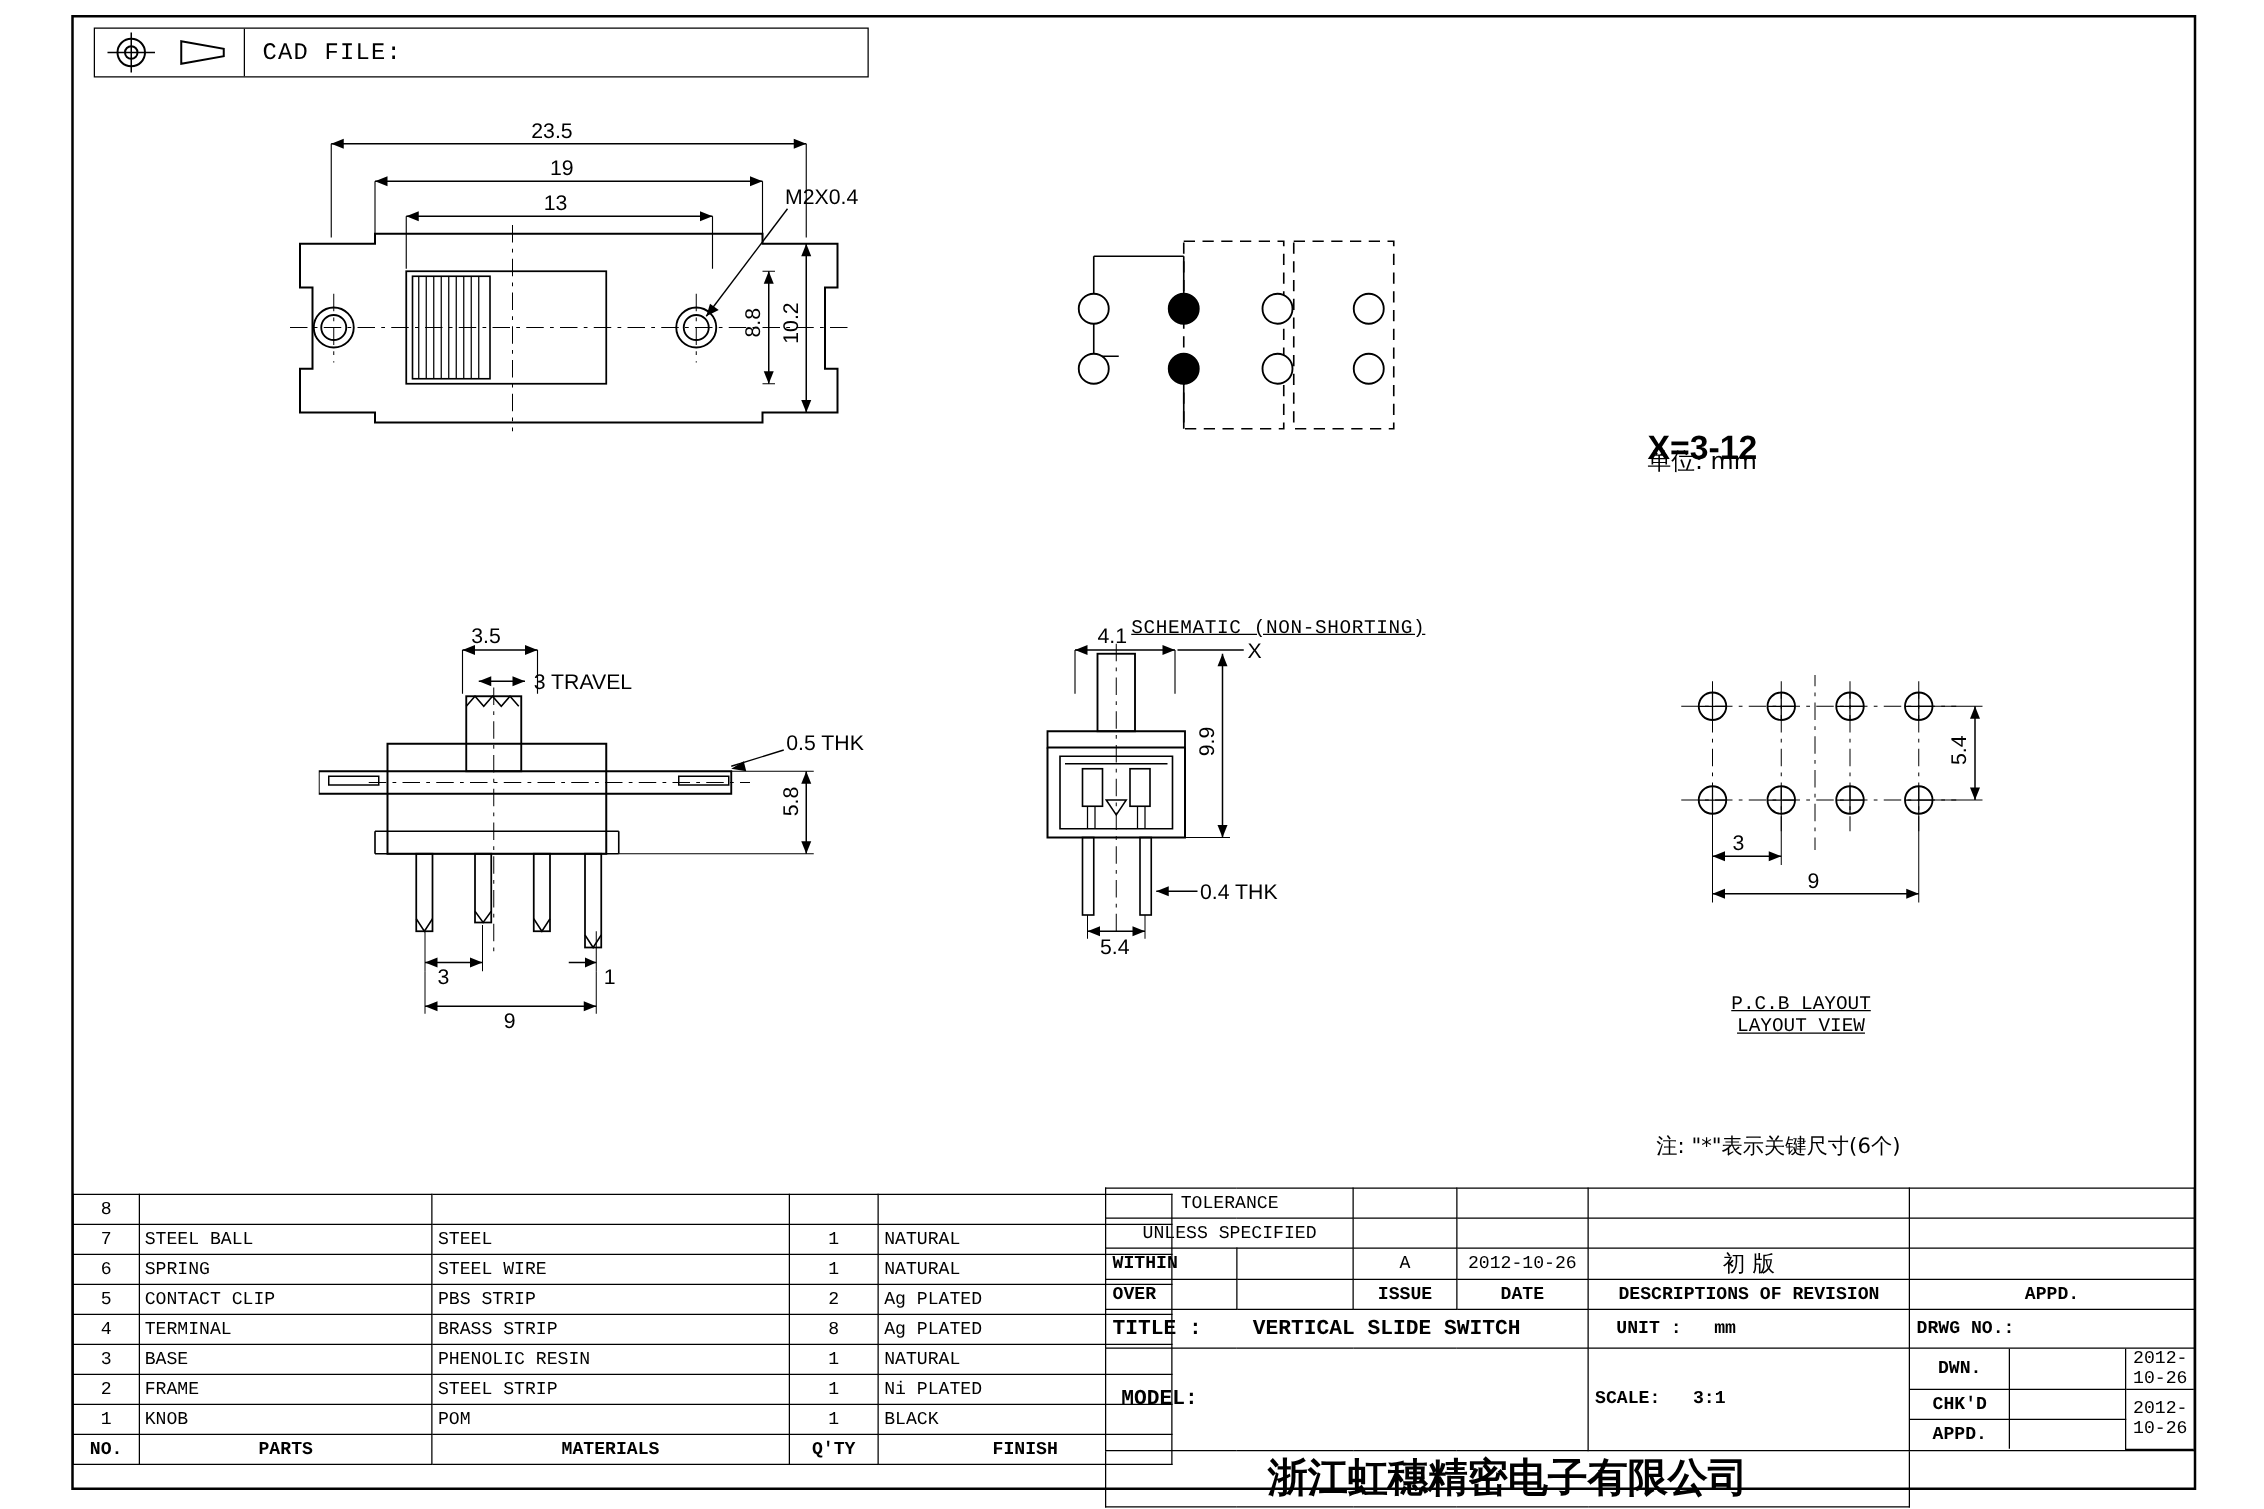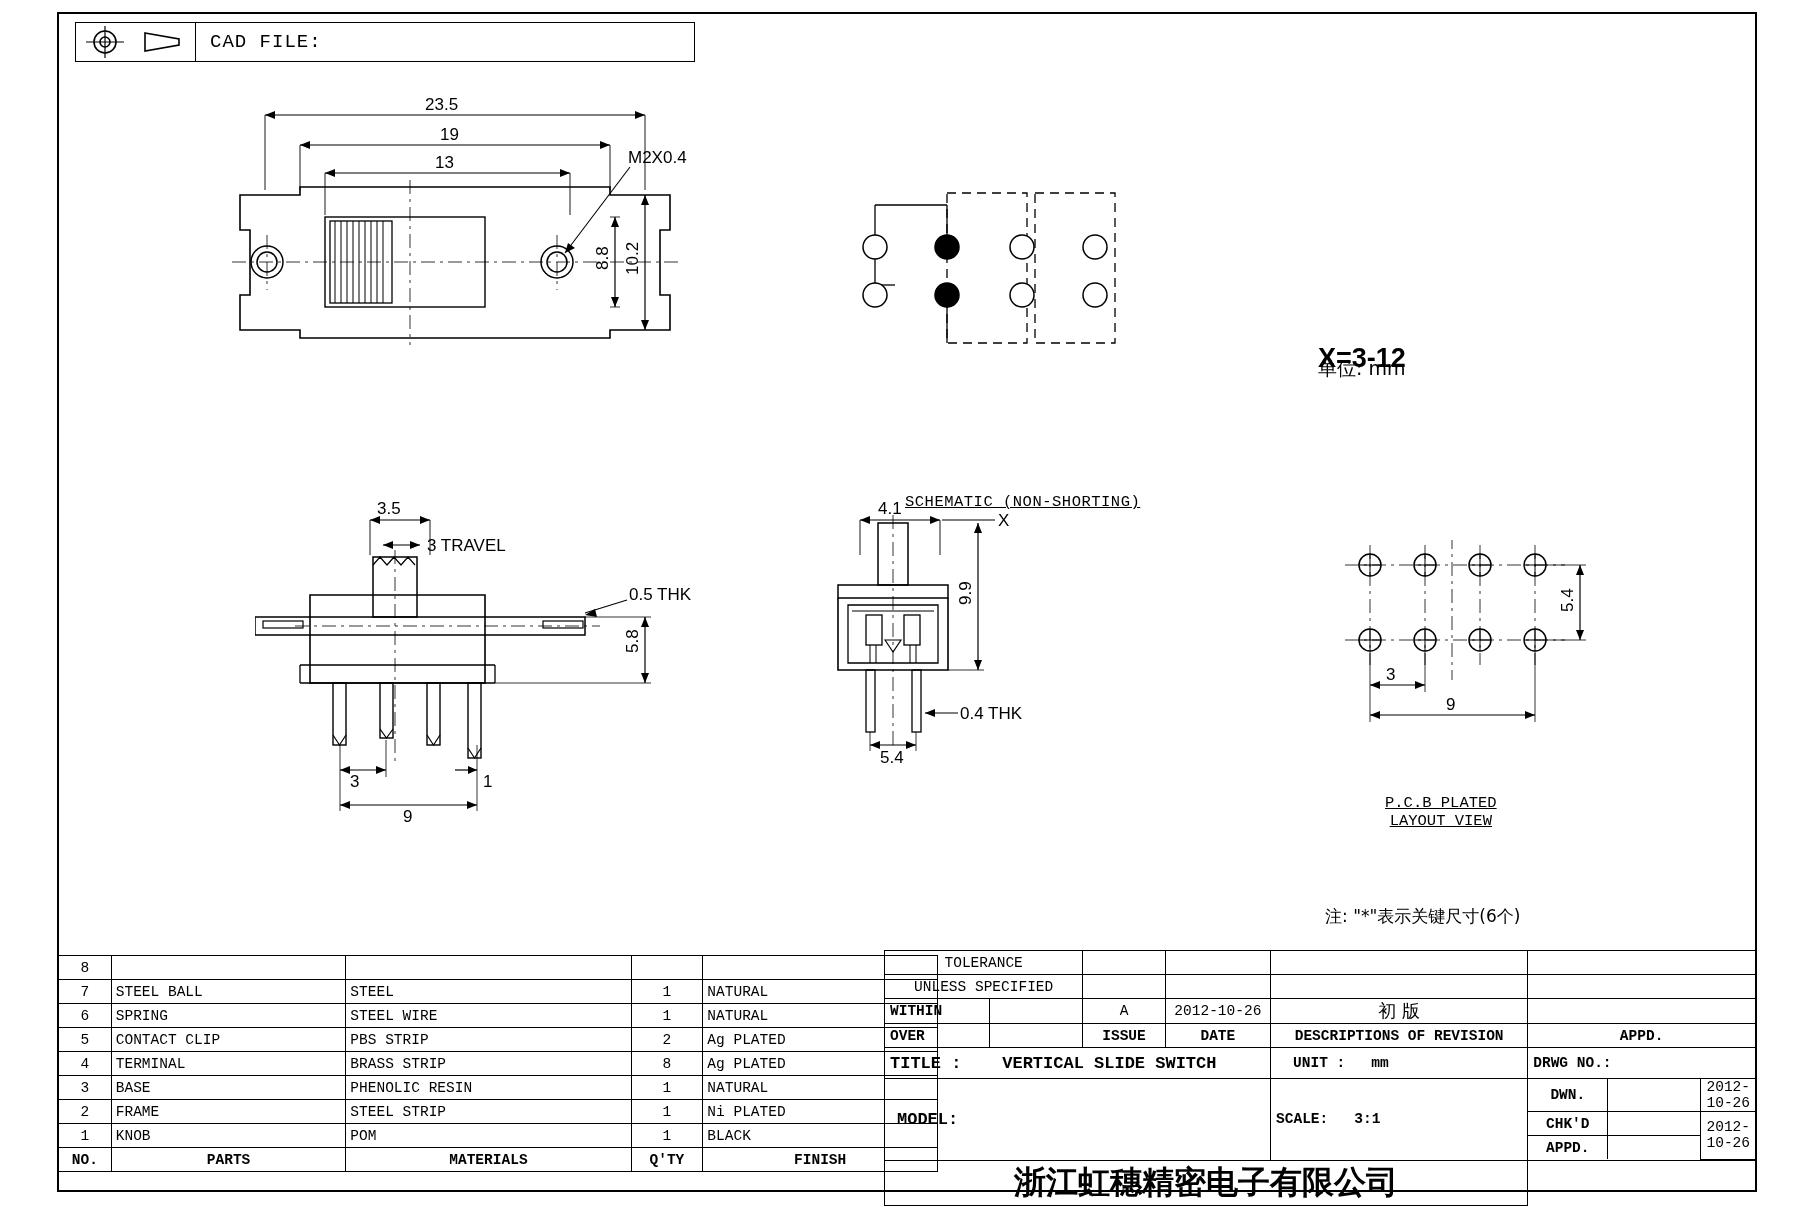--- a/index.html
+++ b/index.html
@@ -330,21 +330,21 @@
     <line x1="85" y1="111" x2="85" y2="152" stroke="#000" stroke-width="0.8"></line>
 
     <line x1="30" y1="175" x2="195" y2="175" stroke="#000" stroke-width="1.2"></line>
     <path d="M30,175 l10,-4 l0,8 z" fill="#000"></path>
       <path d="M195,175 l-10,-4 l0,8 z" fill="#000"></path>
     <text class="dimtxt" x="106" y="170">9</text>
     <line x1="195" y1="111" x2="195" y2="182" stroke="#000" stroke-width="0.8"></line>
     <line x1="30" y1="152" x2="30" y2="182" stroke="#000" stroke-width="0.8"></line>
   </svg>
   <div class="pcb-cap">
-    <span>P.C.B PLATED</span><br>
+    <span>P.C.B LAYOUT</span><br>
     <span>LAYOUT VIEW</span>
   </div>
 
   <div class="note-cn">注: "*"表示关键尺寸(6个)</div>
 
   <table class="bom">
     <tbody>
         <tr>
       <td class="c-no">8</td>
       <td class="c-part"></td>

